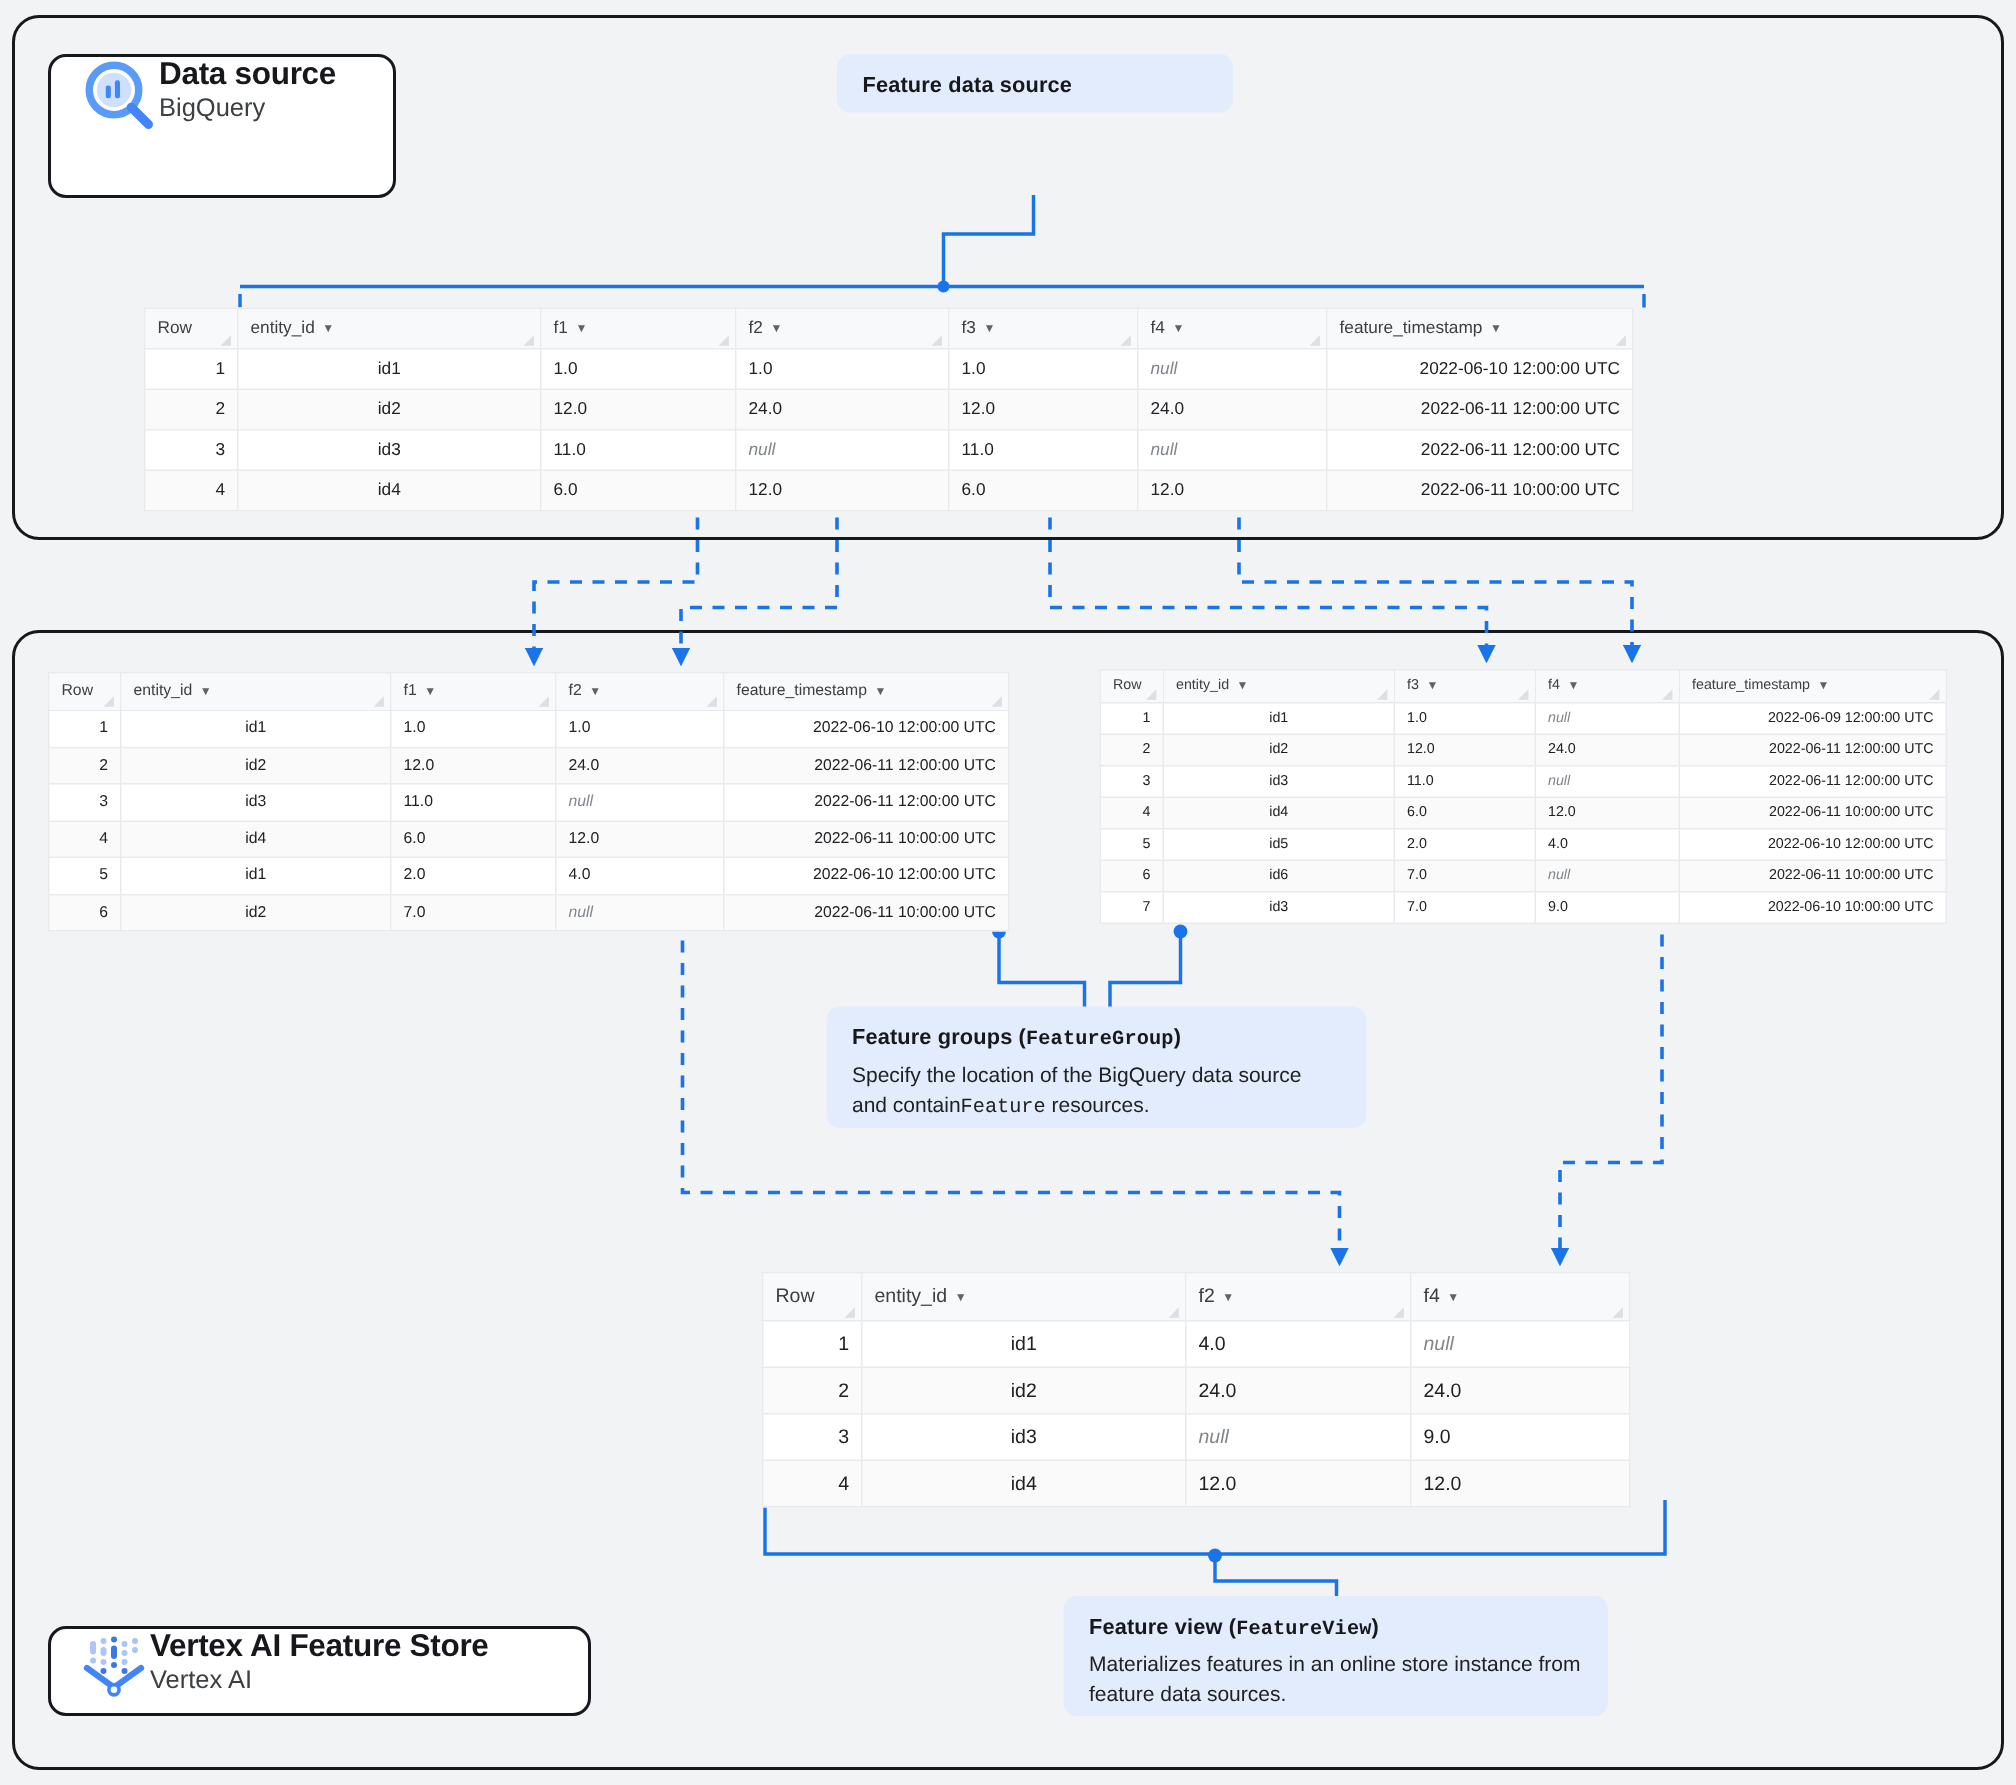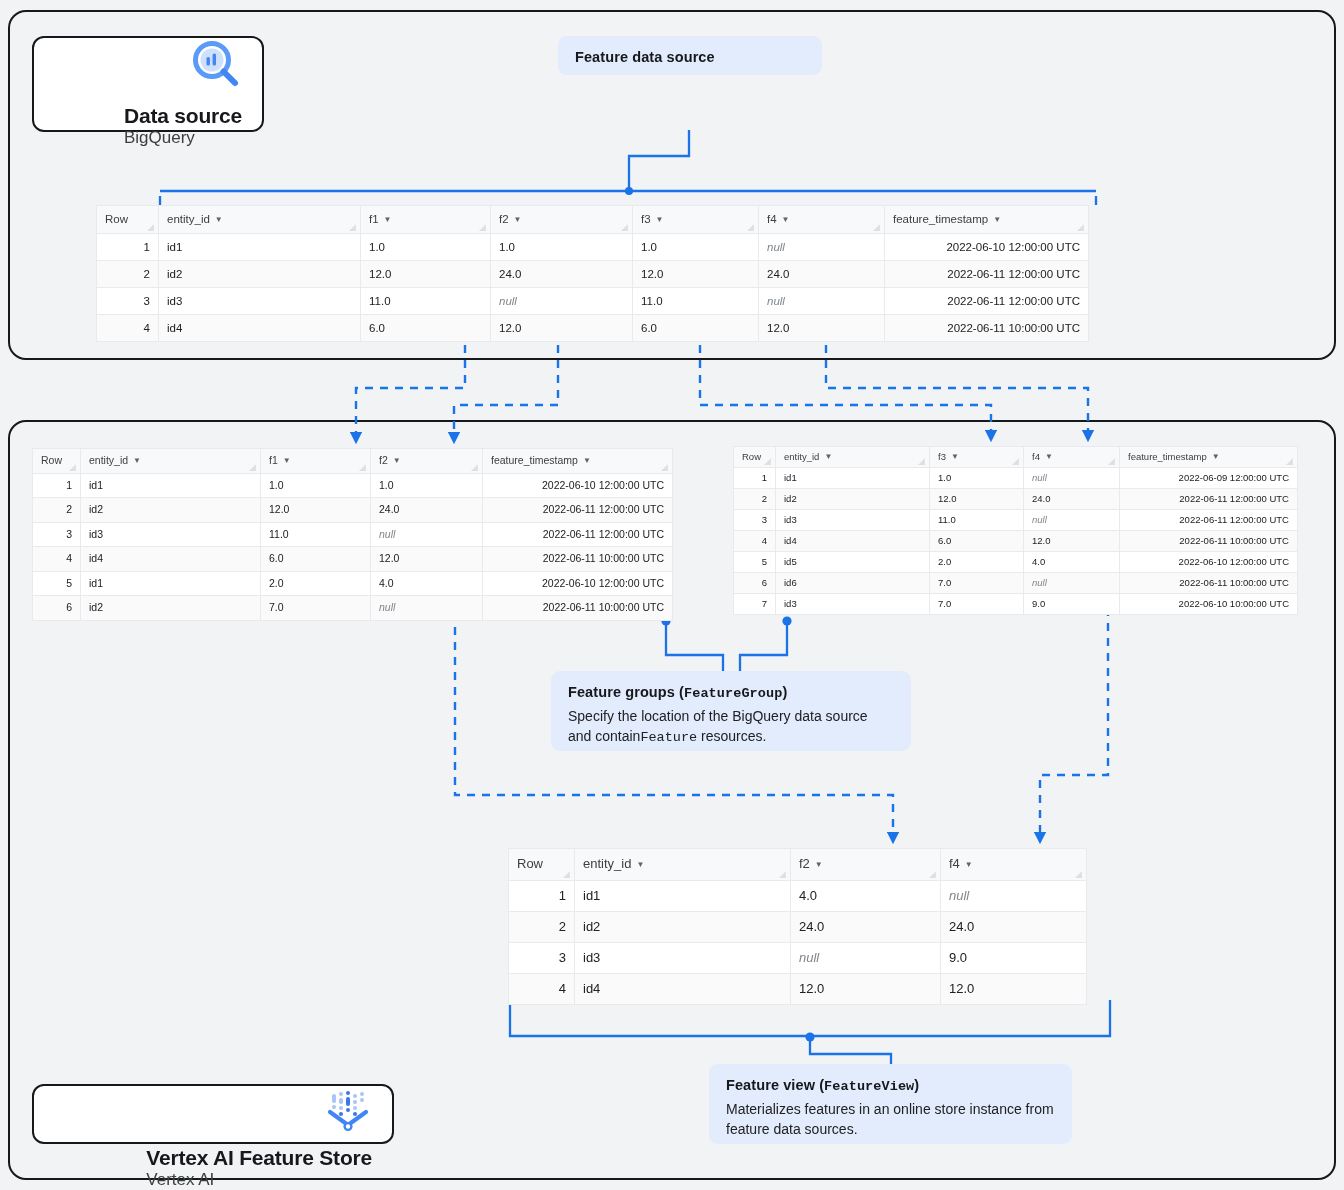--- a/index.html
+++ b/index.html
@@ -22,23 +22,22 @@
   }
   #panel-top    { left:8px;  top:10px;  width:1328px; height:350px; }
   #panel-bottom { left:8px;  top:420px; width:1328px; height:760px; }
 
   
   .chip {
     position:absolute;
     background:#ffffff;
     border:2.5px solid #16181c;
     border-radius:12px;
-    display:flex; align-items:flex-end; gap:14px;
+    display:flex; align-items:flex-start; 
     padding:0 20px;
-    flex-direction:column;
   }
   #chip-bigquery { left:32px; top:36px; width:232px; height:96px; }
   #chip-vertex   { left:32px; top:1072px; width:362px; height:60px;margin-top:12px; }
   .chip-text { display:flex; flex-direction:column; justify-content:center; }
   .chip-title { font-size:21px; font-weight:bold; color:#16181c; line-height:1.15; letter-spacing:-0.2px;}
   .chip-sub   { font-size:17px; color:#3c4043; line-height:1.2; }
   .chip-icon { width:52px; height:52px; flex:0 0 52px; display:flex; align-items:center; justify-content:center;}
   #chip-vertex .chip-icon { width:46px; height:46px; flex:0 0 46px; }
 
   
@@ -79,21 +78,21 @@
   .tbl thead th .caret { color:#5f6368; font-size:8px; margin-left:5px; vertical-align:middle;}
   .tbl thead th .grip {
     position:absolute; right:2px; bottom:1px;
     width:9px; height:9px; color:#bdc1c6; font-size:9px; line-height:9px;
   }
   .tbl thead th .grip::after { content:"◢"; opacity:.45; }
   .tbl tbody tr:nth-child(even) td { background:#fafafa; }
   .c-row { text-align:right; color:#202124; }
   .c-num { text-align:left; }
   .c-null { text-align:left; color:#80868b; font-style:italic; }
-  .c-str { text-align:left; }
+  .c-str { text-align:center; }
   .c-ts  { text-align:right; }
 
   
   #tbl-source   { left:96px;  top:205px; }
   #tbl-fg1      { left:32px;  top:448px; font-size:10.5px;}
   #tbl-fg2      { left:733px; top:446px; font-size:9.5px;}
   #tbl-fv       { left:508px; top:848px; font-size:13px;}
 
   #tbl-source thead th, #tbl-source tbody td { height:26px; line-height:26px; }
   #tbl-fg1 thead th, #tbl-fg1 tbody td { height:23.5px; line-height:23.5px; }

